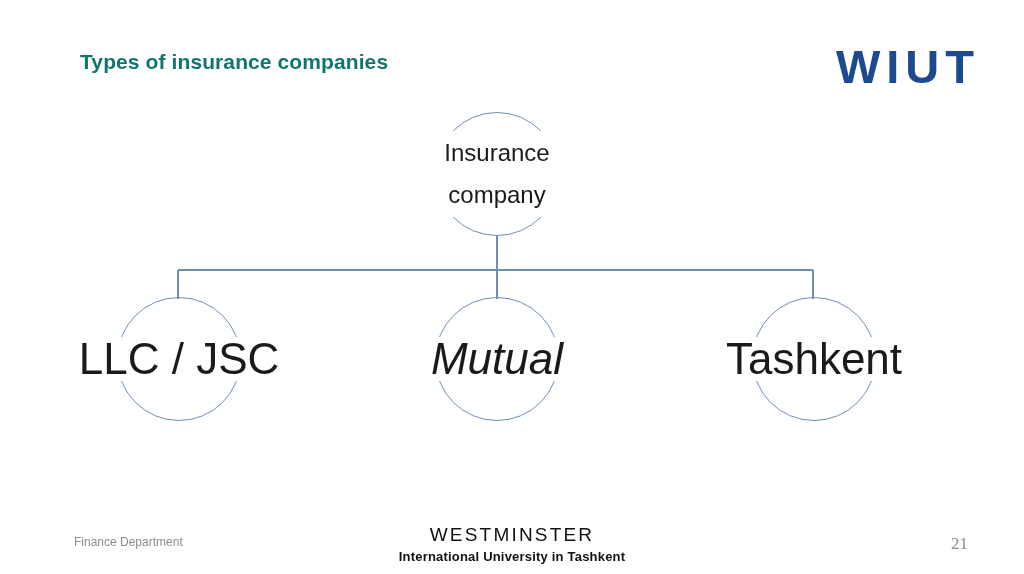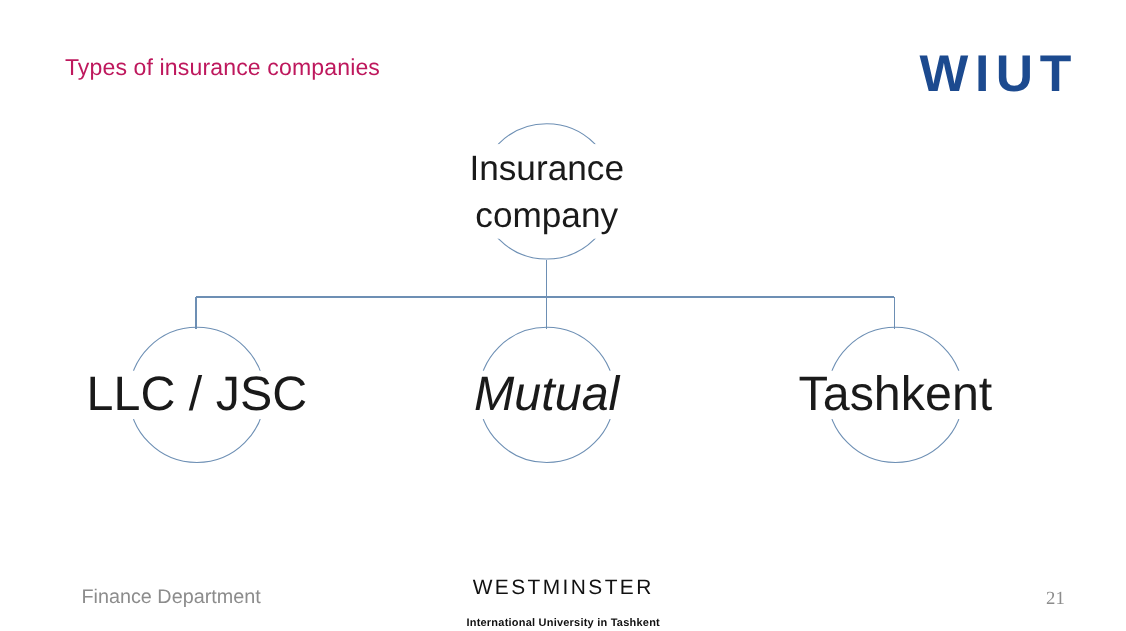--- a/index.html
+++ b/index.html
@@ -14,26 +14,26 @@
     position: relative;
     width: 1024px;
     height: 574px;
     background: #ffffff;
     overflow: hidden;
   }
 
   
   #slide-title {
     position: absolute;
-    left: 59px;
+    left: 80px;
     top: 48px;
     width: 520px;
-    color: #be185d;
+    color: #0f766e;
     font-size: 21px;
-    font-weight: normal;
+    font-weight: bold;
     line-height: 27px;
     letter-spacing: 0.1px;
   }
   #slide-title .line {
     display: block;
     white-space: nowrap;
   }
   #slide-title .emph {
     font-style: italic;
     text-decoration: underline;
@@ -90,56 +90,56 @@
     padding: 1px 6px;
     box-sizing: border-box;
   }
   .node-label.two-line {
     white-space: normal;
     width: 200px;
   }
 
   
   #node-root       { left: 435px; top: 112px; }
-  #node-root-label { font-size: 32px; }
+  #node-root-label { font-size: 24px; }
   #node-llc        { left: 117px; top: 297px; }
   #node-mutual     { left: 435px; top: 297px; font-style: italic; }
   #node-captive    { left: 752px; top: 297px; }
 
   
   #footer-dept {
     position: absolute;
     left: 74px;
     top: 534px;
     color: #8c8c8c;
-    font-size: 18px;
+    font-size: 12px;
     line-height: 16px;
   }
   #footer-logo {
     position: absolute;
     left: 50%;
     top: 524px;
     transform: translateX(-50%);
     text-align: center;
     color: #111111;
   }
   #footer-logo .wm-main {
     display: block;
     font-size: 19px;
     font-weight: normal;
     letter-spacing: 2.2px;
     line-height: 22px;
   }
   #footer-logo .wm-sub {
     display: block;
-    font-size: 10px;
+    font-size: 13px;
     font-weight: bold;
     letter-spacing: 0.2px;
     line-height: 13px;
-    margin-top: 14px;
+    margin-top: 4px;
   }
   #footer-page {
     position: absolute;
     right: 56px;
     top: 536px;
     color: #8c8c8c;
     font-size: 17px;
     line-height: 16px;
     font-family: Liberation Serif, serif;
   }

